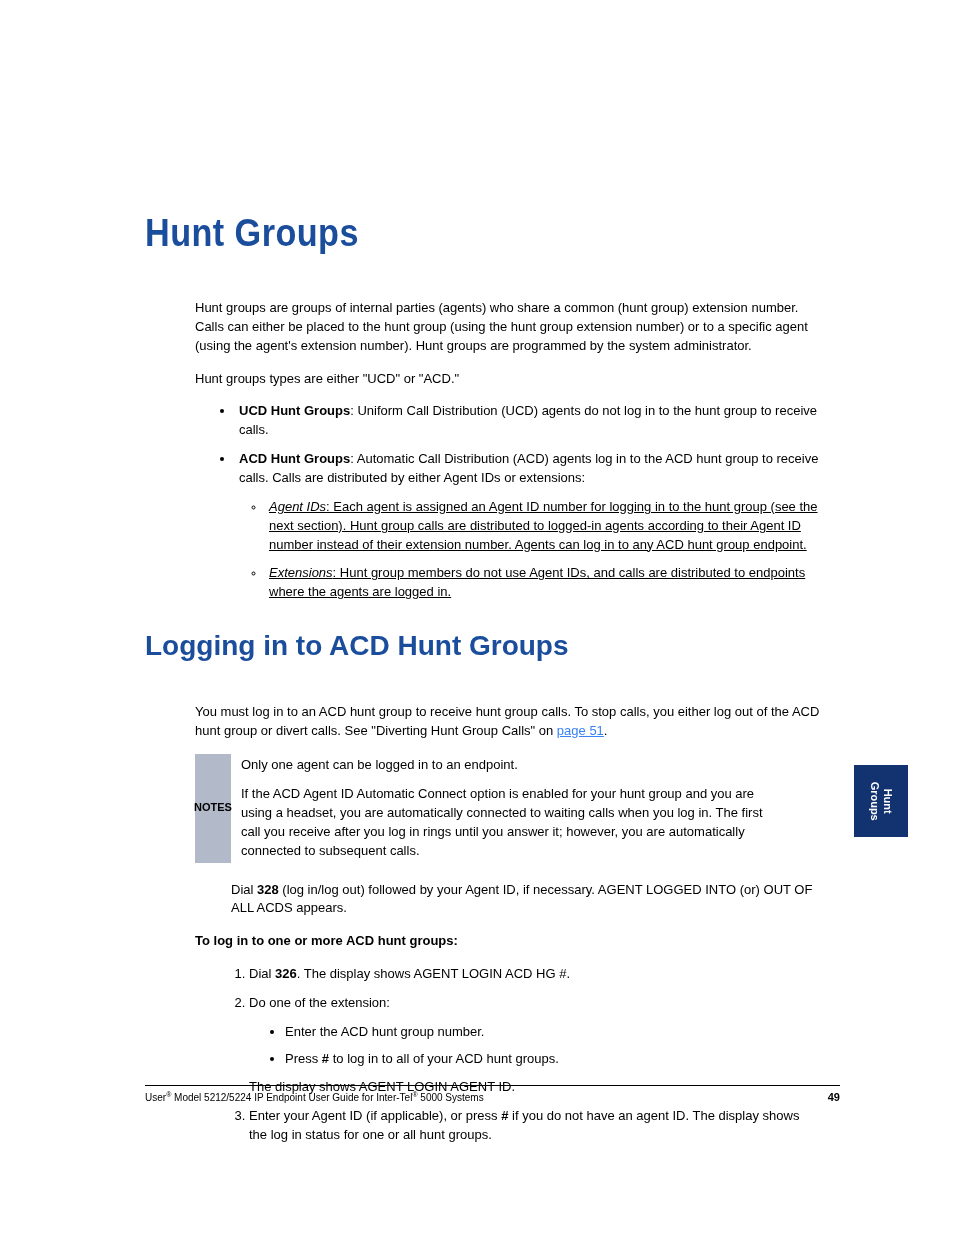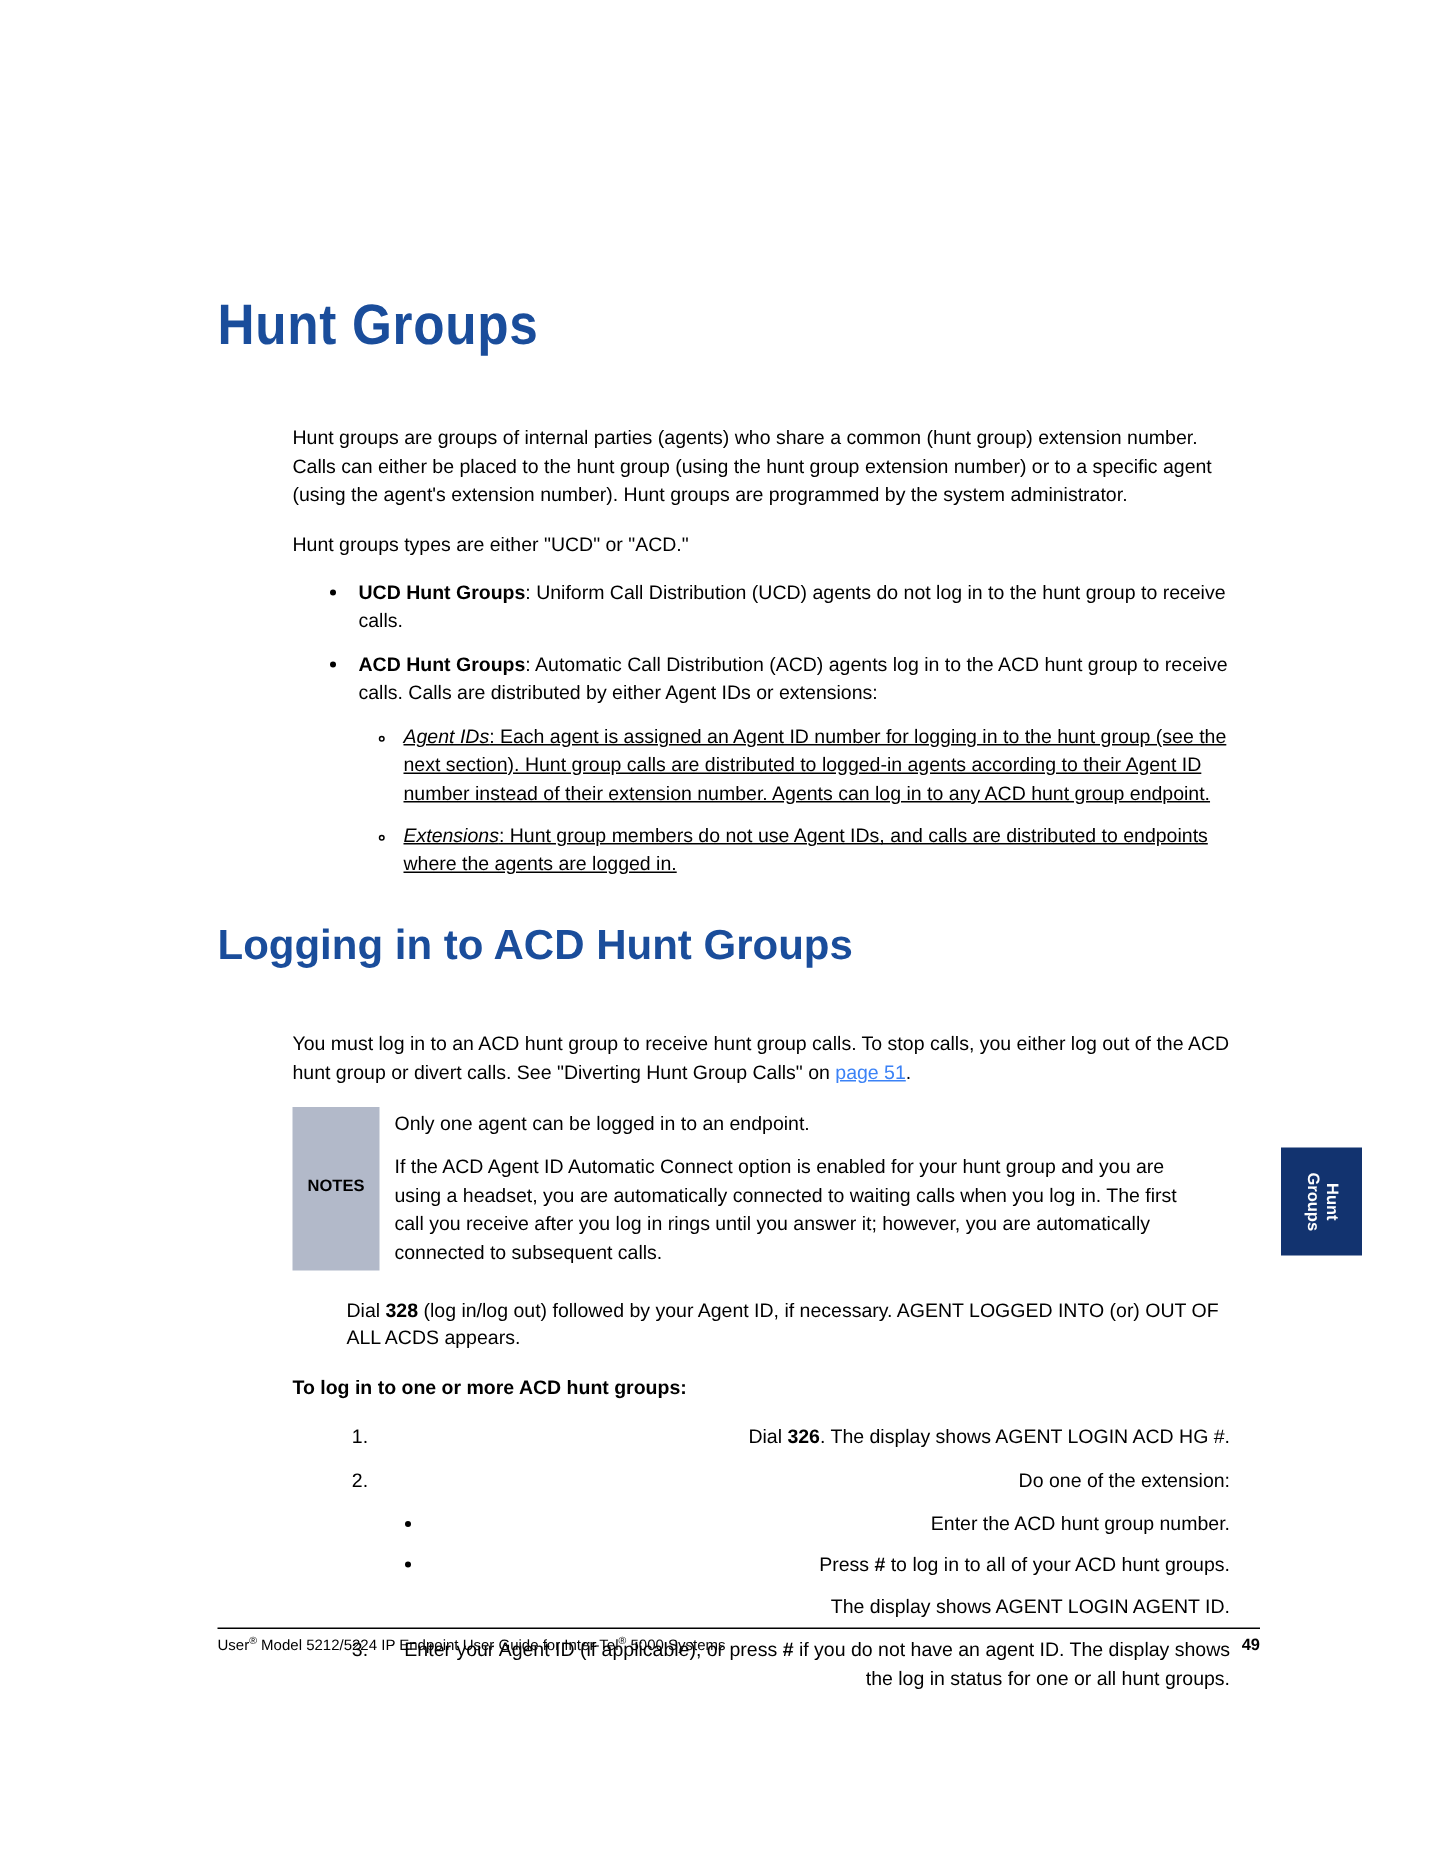--- a/index.html
+++ b/index.html
@@ -9,21 +9,21 @@
     background: #fff;
     font-family: Arial, Helvetica, sans-serif;
     font-size: 13px;
     color: #000;
     line-height: 1.45;
     position: relative;
   }
   .content {
     position: absolute;
     left: 145px;
-    top: 190px;
+    top: 206px;
     width: 675px;
   }
   .chapter-title {
     font-family: "Arial Black", Arial, sans-serif;
     font-weight: 900;
     font-size: 38px;
     color: #1a4d9b;
     letter-spacing: 0.5px;
     transform: scaleX(0.90);
     transform-origin: left;
@@ -45,39 +45,39 @@
     margin-bottom: 18px;
   }
   .link { color: #3b82f6; text-decoration: underline; }
   .notes-box {
     display: flex;
     margin-left: 0;
     margin-bottom: 18px;
     width: 590px;
   }
   .notes-label {
-    width: 58px;
+    width: 36px;
     background: #b2b9c9;
     font-size: 11px;
     font-weight: bold;
     color: #000;
     display: flex;
     align-items: center;
     justify-content: center;
     flex-shrink: 0;
   }
   .notes-text {
     padding: 2px 0 2px 10px;
     font-size: 13px;
   }
   .notes-text p { margin-bottom: 10px; }
   .notes-text p:last-child { margin-bottom: 0; }
   .instr-head { font-weight: bold; margin-bottom: 10px; }
   .instr-body { margin-left: 36px; margin-bottom: 16px; }
-  ol.steps { margin-left: 54px; margin-bottom: 14px; text-align: right; }
+  ol.steps { margin-left: 54px; margin-bottom: 14px; }
   ol.steps > li { margin-bottom: 10px; padding-left: 0px; }
   ul.innerbul { margin-left: 36px; margin-top: 10px; margin-bottom: 10px; }
   ul.innerbul > li { list-style: disc; margin-bottom: 8px; }
   .side-tab {
     position: absolute;
     right: 46px;
     top: 765px;
     width: 54px;
     height: 72px;
     background: #12336f;

